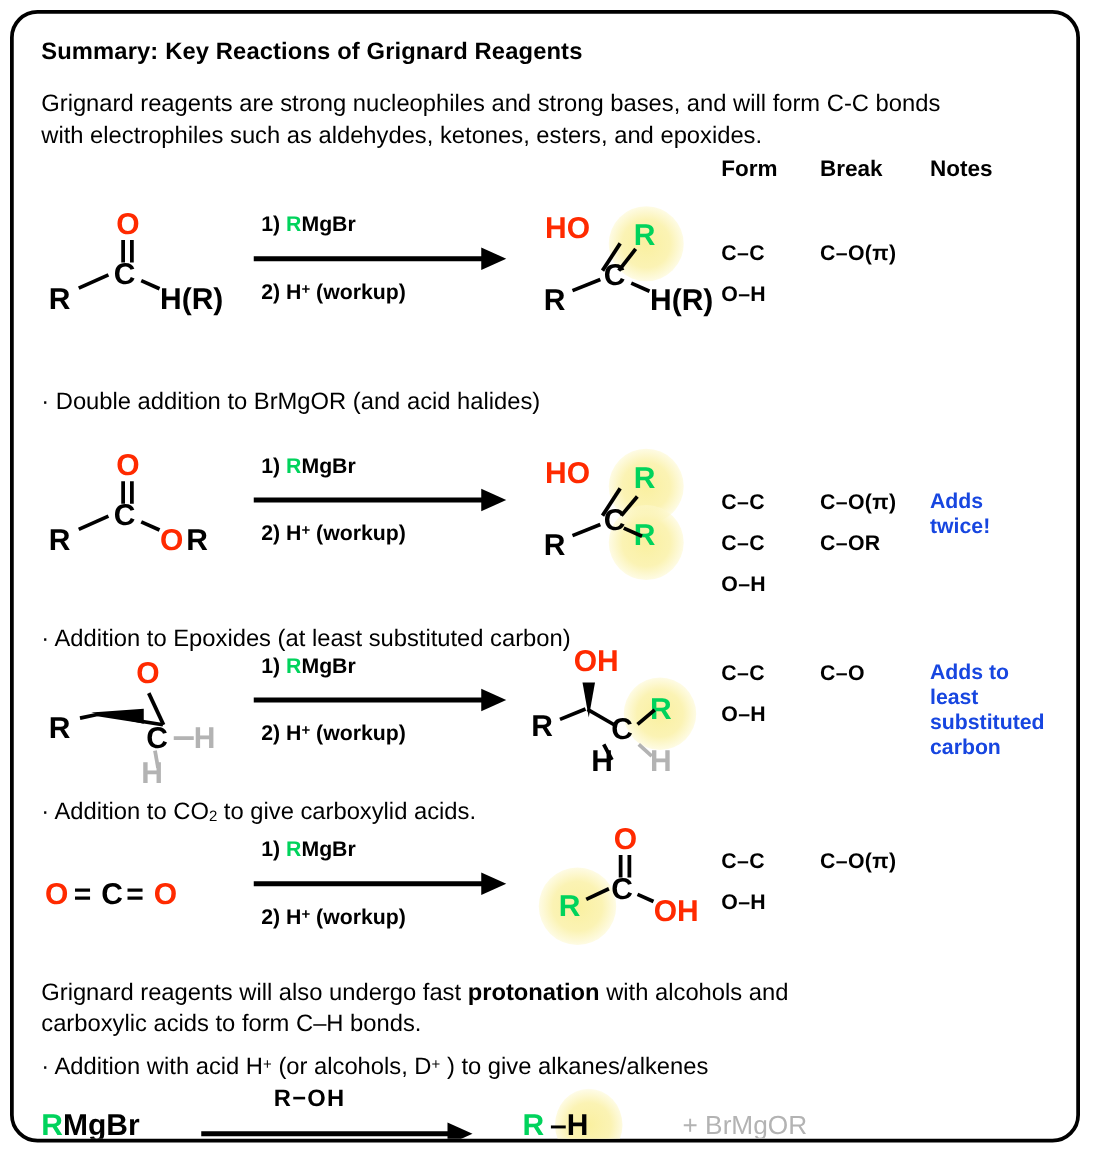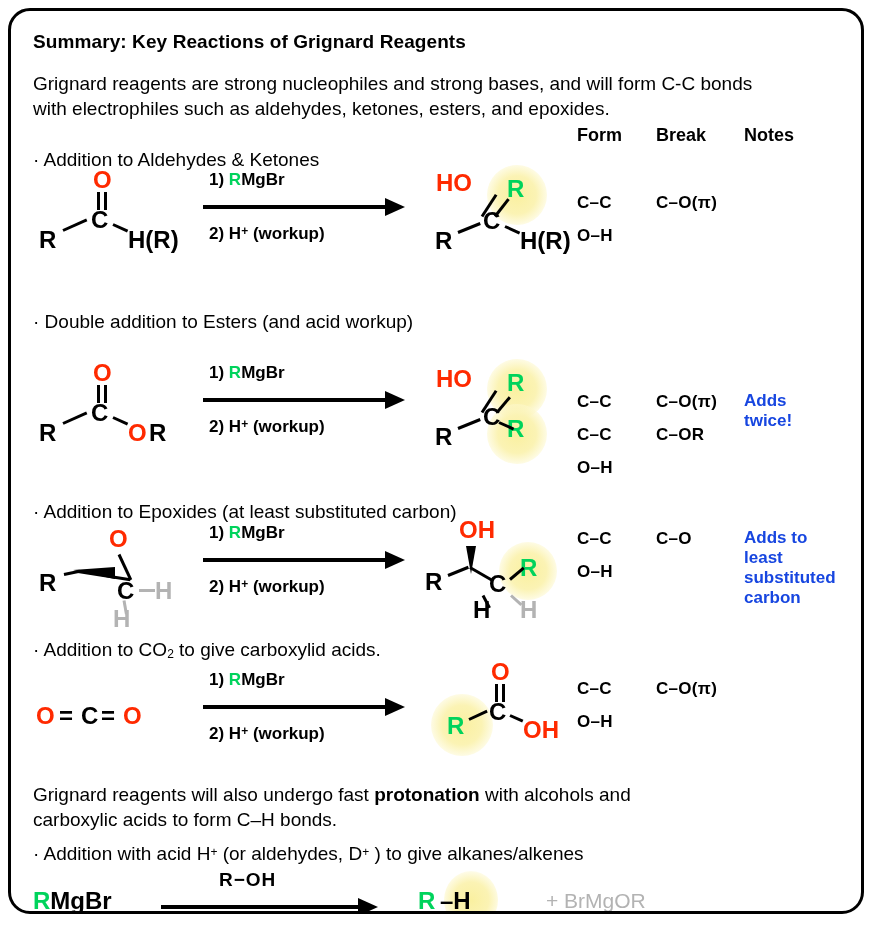--- a/index.html
+++ b/index.html
@@ -56,21 +56,20 @@
 <div class="card">
 
   <div class="abs intro" style="left:22px;top:60px;width:830px;">Grignard reagents are strong nucleophiles and strong bases, and will form C-C bonds</div>
   <div class="abs title" style="left:22px;top:20px;">Summary: Key Reactions of Grignard Reagents</div>
   <div class="abs intro" style="left:22px;top:85px;width:830px;">with electrophiles such as aldehydes, ketones, esters, and epoxides.</div>
 
   <div class="abs colhead" style="left:566px;top:114px;">Form</div>
   <div class="abs colhead" style="left:645px;top:114px;">Break</div>
   <div class="abs colhead" style="left:733px;top:114px;">Notes</div>
 
-  <div class="abs bullet" style="left:22px;top:138px;">· Addition to Aldehydes &amp; Ketones</div>
 
   <div class="abs" style="left:20px;top:155px;width:180px;height:90px;">
     <span class="atom red" style="left:62px;top:2px;">O</span>
     <span class="dbl" style="left:66px;top:26px;height:18px;"></span>
     <span class="dbl" style="left:73px;top:26px;height:18px;"></span>
     <span class="atom" style="left:60px;top:42px;">C</span>
     <span class="atom" style="left:8px;top:62px;">R</span>
     <span class="bnd" style="left:32px;top:63px;width:26px;transform:rotate(-24deg);"></span>
     <span class="atom" style="left:97px;top:62px;">H(R)</span>
     <span class="bnd" style="left:82px;top:57px;width:16px;transform:rotate(24deg);"></span>
@@ -99,21 +98,21 @@
     <span class="atom" style="left:0px;top:66px;">R</span>
     <span class="bnd" style="left:23px;top:68px;width:24px;transform:rotate(-22deg);"></span>
     <span class="atom" style="left:85px;top:66px;">H(R)</span>
     <span class="bnd" style="left:70px;top:62px;width:16px;transform:rotate(24deg);"></span>
   </div>
 
   <div class="abs bond" style="left:566px;top:182px;">C–C</div>
   <div class="abs bond" style="left:566px;top:215px;">O–H</div>
   <div class="abs bond" style="left:645px;top:182px;">C–O(π)</div>
 
-  <div class="abs bullet" style="left:22px;top:300px;">· Double addition to Esters (and acid workup)</div>
+  <div class="abs bullet" style="left:22px;top:300px;">· Double addition to BrMgOR (and acid halides)</div>
 
   <div class="abs" style="left:20px;top:348px;width:190px;height:95px;">
     <span class="atom red" style="left:62px;top:2px;">O</span>
     <span class="dbl" style="left:66px;top:26px;height:18px;"></span>
     <span class="dbl" style="left:73px;top:26px;height:18px;"></span>
     <span class="atom" style="left:60px;top:42px;">C</span>
     <span class="atom" style="left:8px;top:62px;">R</span>
     <span class="bnd" style="left:32px;top:63px;width:26px;transform:rotate(-24deg);"></span>
     <span class="atom red" style="left:97px;top:62px;">O</span>
     <span class="atom" style="left:118px;top:62px;">R</span>
@@ -249,21 +248,21 @@
   <div class="abs bond" style="left:566px;top:668px;">C–C</div>
   <div class="abs bond" style="left:566px;top:701px;">O–H</div>
   <div class="abs bond" style="left:645px;top:668px;">C–O(π)</div>
 
   <div class="abs intro" style="left:22px;top:771px;width:800px;">
     <span>Grignard reagents will also undergo fast </span><b>protonation</b><span> with alcohols and</span>
   </div>
   <div class="abs intro" style="left:22px;top:796px;">carboxylic acids to form C–H bonds.</div>
 
   <div class="abs bullet" style="left:22px;top:832px;">
-    <span>· Addition with acid H</span><span class="sup">+</span><span> (or aldehydes, D</span><span class="sup">+</span><span> ) to give alkanes/alkenes</span>
+    <span>· Addition with acid H</span><span class="sup">+</span><span> (or alcohols, D</span><span class="sup">+</span><span> ) to give alkanes/alkenes</span>
   </div>
 
   <div class="abs" style="left:22px;top:878px;">
     <span class="atom green" style="position:static;">R</span><span class="atom" style="position:static;">MgBr</span>
   </div>
 
   <div class="abs" style="left:150px;top:858px;width:230px;height:50px;">
     <div class="abs reagent" style="left:58px;top:0px;font-size:19px;letter-spacing:1px;">R−OH</div>
     <div class="arrow-line" style="left:0px;top:36px;width:200px;"></div>
     <div class="arrow-head" style="left:197px;top:29px;"></div>

